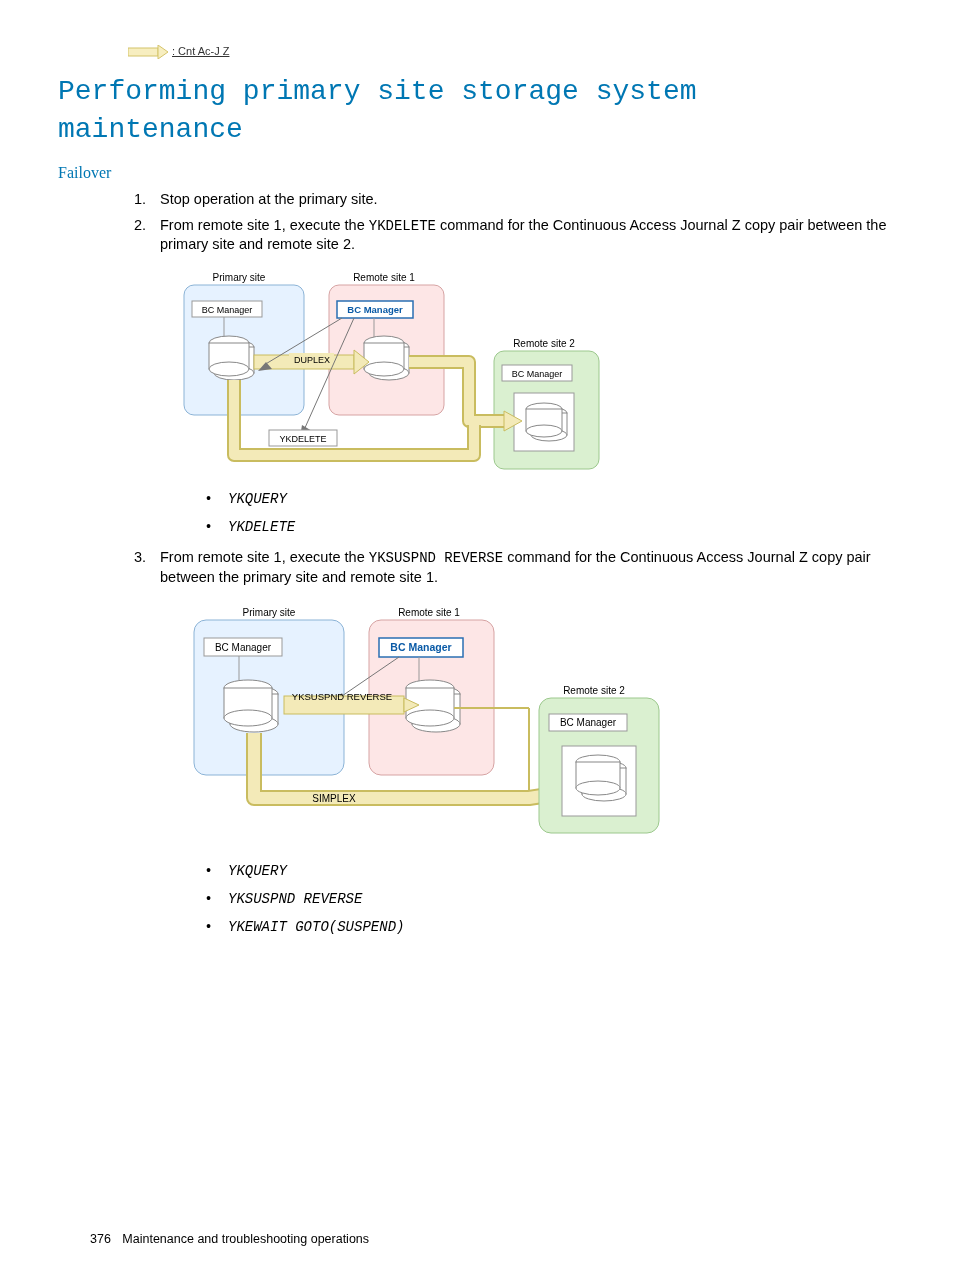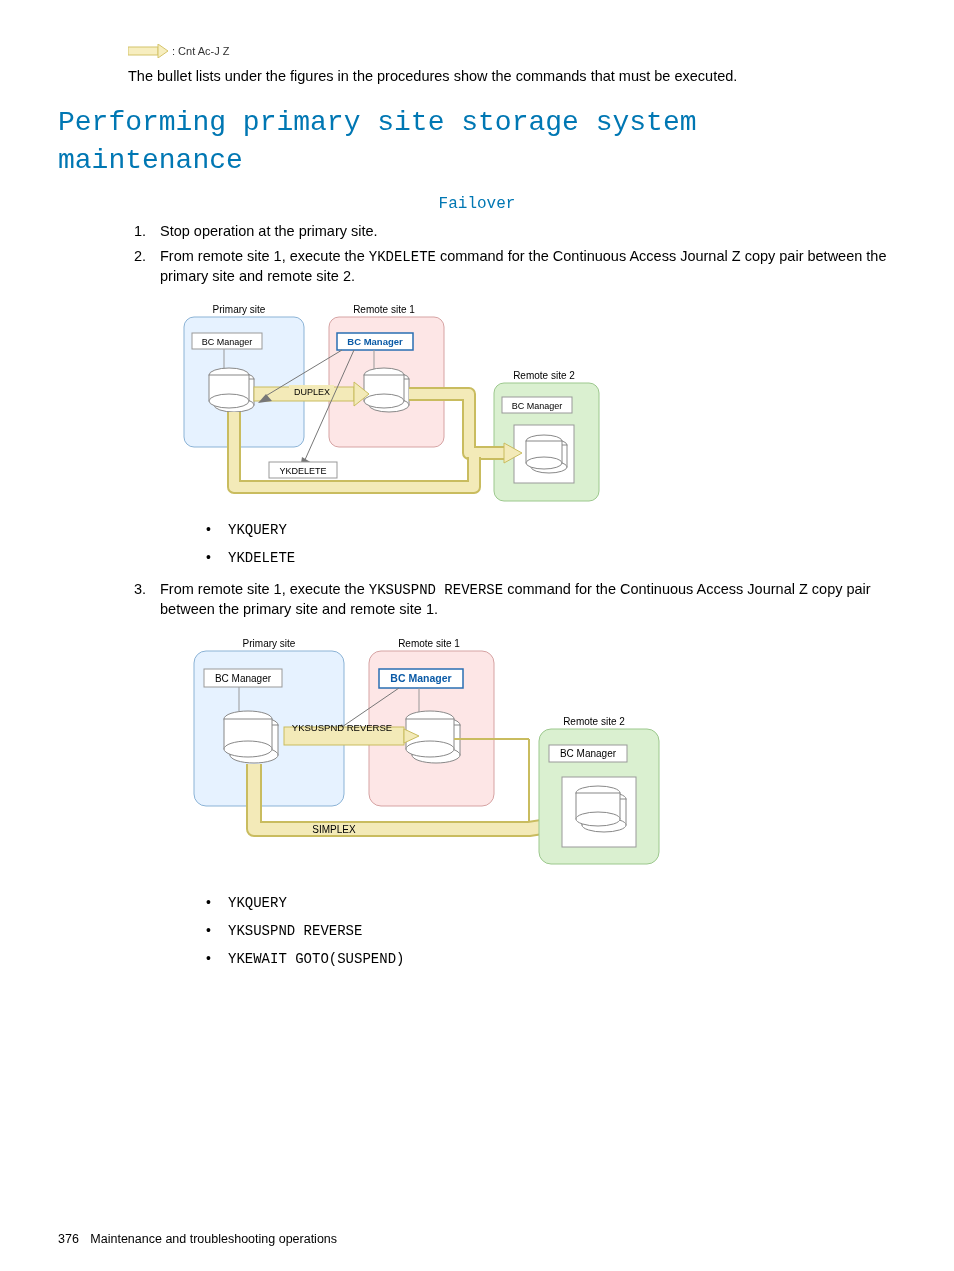--- a/index.html
+++ b/index.html
@@ -19,22 +19,23 @@
   }
   .legend {
     margin-left: 70px;
     margin-bottom: 8px;
     font-size: 11px;
     font-family: Arial, sans-serif;
     color: #333;
   }
   .legend-row {
     display: flex;
-    align-items: flex-start;
+    align-items: flex-end;
     margin-top: 4px;
+    text-decoration: underline;
   }
   .legend-arrow {
     width: 40px;
     height: 14px;
     position: relative;
     margin-right: 4px;
   }
   .legend-arrow svg { display: block; }
   .intro {
     margin: 6px 0 18px 70px;
@@ -44,22 +45,21 @@
     font-size: 28px;
     font-weight: 400;
     margin: 14px 0 8px 0;
     font-family: Liberation Mono, monospace;
   }
   .h3 {
     color: #0077b3;
     font-size: 16px;
     font-weight: 400;
     margin: 14px 0 6px 0;
-    font-family: Liberation Mono, monospace;
-    text-align: center;
+    font-family: Liberation Serif, serif;
   }
   .body-text {
     margin: 6px 0 6px 70px;
   }
   ol.steps {
     margin: 6px 0 0 70px;
     padding-left: 22px;
   }
   ol.steps > li {
     margin-bottom: 6px;
@@ -69,20 +69,21 @@
     font-family: 'Courier New', monospace;
     font-size: 14px;
   }
   .diagram {
     margin: 10px 0 8px 14px;
   }
   ul.cmds {
     margin: 8px 0 12px 40px;
     padding-left: 0;
     list-style: none;
+    font-style: italic;
   }
   ul.cmds li {
     position: relative;
     padding-left: 28px;
     margin-bottom: 8px;
   }
   ul.cmds li::before {
     content: "•";
     position: absolute;
     left: 6px;
@@ -91,20 +92,21 @@
   }
   .footer {
     position: absolute;
     left: 58px;
     bottom: 22px;
     font-size: 12.5px;
     color: #000;
   }
   .footer .pg {
     margin-right: 8px;
+    margin-left: 32px;
   }
   
   .diag-svg text { font-family: Arial, sans-serif; }
 </style>
 </head>
 <body>
 
 <div class="page">
 
   <div class="legend">
@@ -112,21 +114,20 @@
       <span class="legend-arrow">
         <svg width="40" height="14">
           <rect x="0" y="3" width="30" height="8" fill="#f7eec0" stroke="#d4c46a"></rect>
           <polygon points="30,0 40,7 30,14" fill="#f7eec0" stroke="#d4c46a"></polygon>
         </svg>
       </span>
       <span>: Cnt Ac-J Z</span>
     </div>
   </div>
 
-  <div class="intro">The bullet lists under the figures in the procedures show the commands that must be executed.</div>
 
   <div class="h2">Performing primary site storage system maintenance</div>
 
 
   <div class="h3">Failover</div>
 
   <ol class="steps">
     <li>
       <span>Stop operation at the primary site.</span>
     </li>

